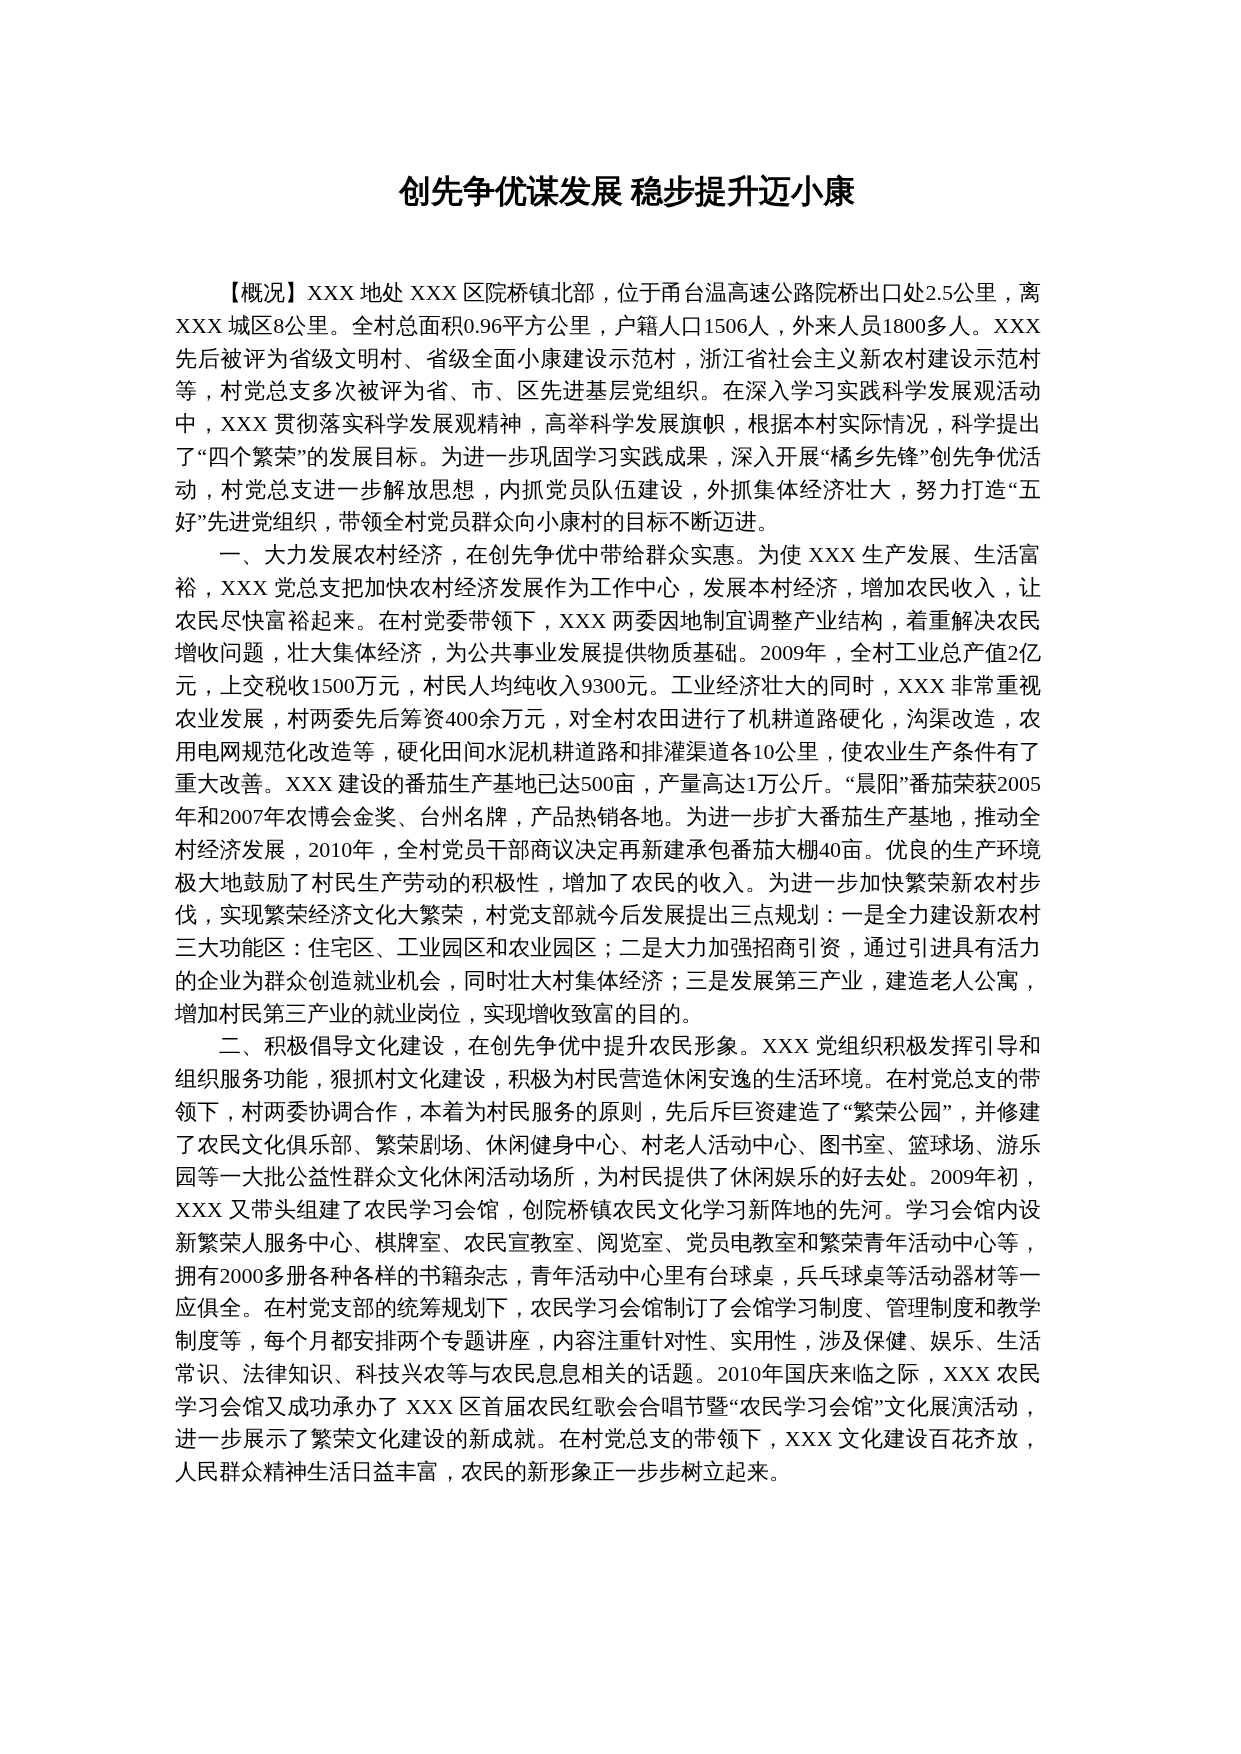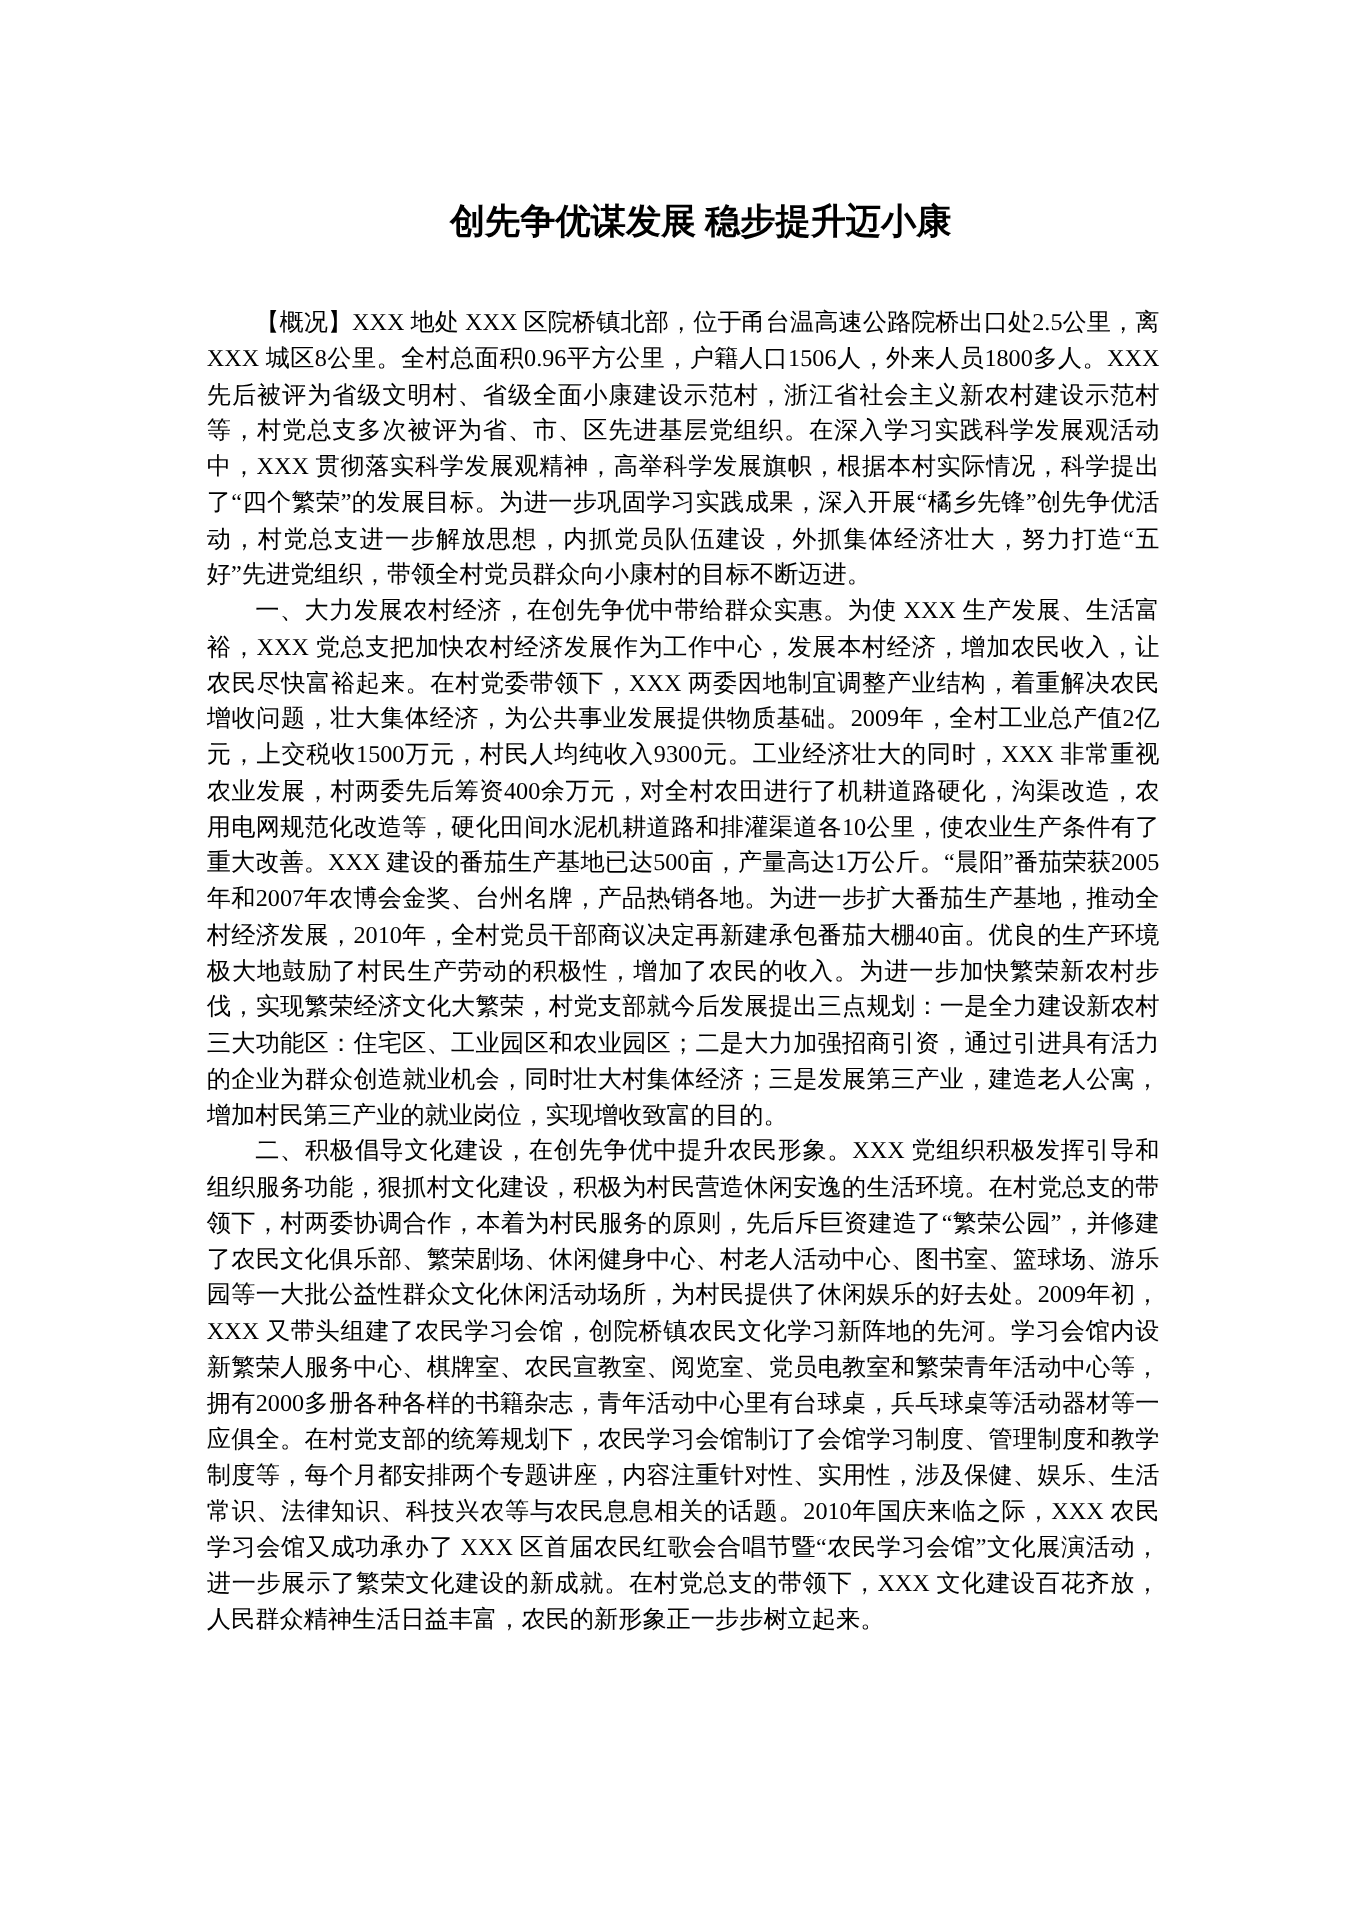--- a/index.html
+++ b/index.html
@@ -14,31 +14,31 @@
     background: #ffffff;
     color: #000000;
     font-family: "Liberation Serif", "DejaVu Serif", serif;
     overflow: hidden;
   }
   .doc-title {
     position: absolute;
     top: 163px;
     left: 188px;
     width: 866px;
-    margin: 16px;
+    margin: 6px;
     font-size: 32px;
     line-height: 44px;
     font-weight: bold;
     text-align: center;
     white-space: nowrap;
   }
   .doc-body {
     position: absolute;
     top: 277px;
-    left: 188px;
+    left: 175px;
     width: 866px;
     font-size: 22px;
     line-height: 32.75px;
     text-align: justify;
   }
   .doc-paragraph {
     margin: 0;
     padding: 0;
     text-indent: 2em;
     word-break: break-all;

